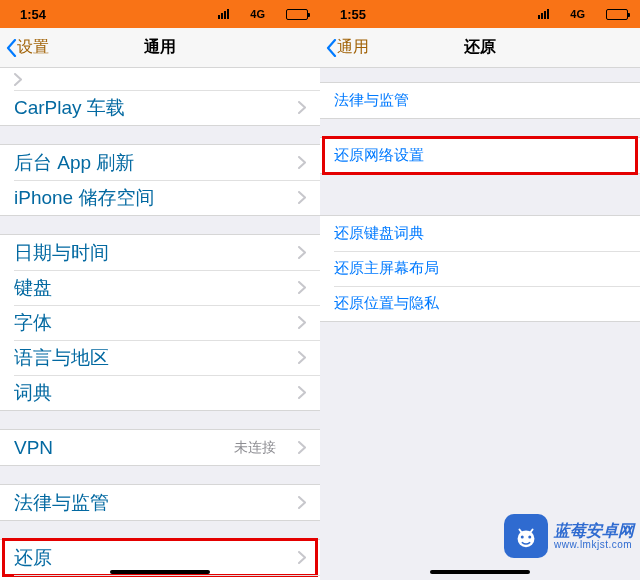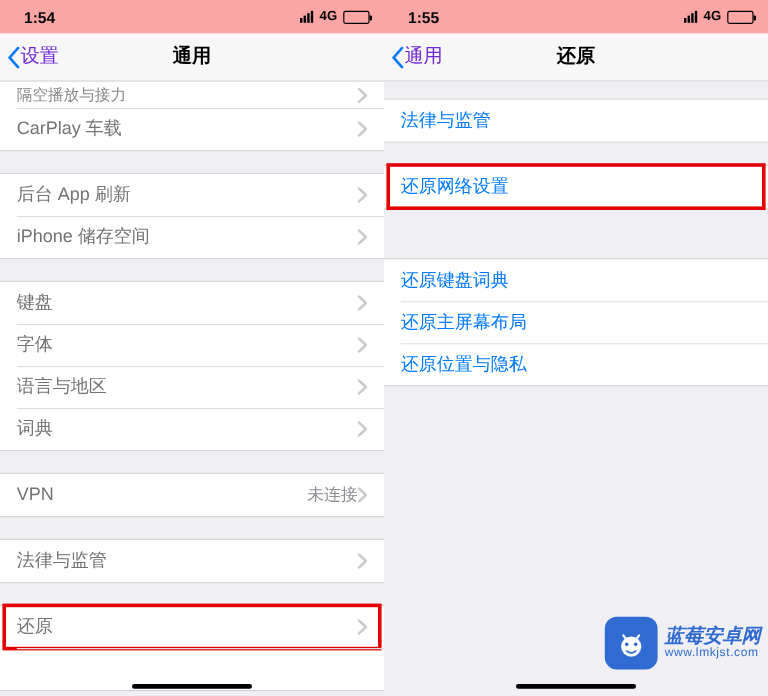--- a/index.html
+++ b/index.html
@@ -1,40 +1,40 @@
 <!DOCTYPE html>
 <html><head>
 <meta charset="utf-8">
 <style>
   * { box-sizing: border-box; margin: 0; padding: 0; }
   html, body { width: 640px; height: 580px; font-family: -apple-system, "Helvetica Neue", Arial, sans-serif; background: #fff; overflow: hidden; }
   .container { display: flex; width: 640px; height: 580px; position: relative; }
   .phone { width: 320px; height: 580px; background: #efeff4; position: relative; overflow: hidden; }
-  .status-bar { display: flex; align-items: center; justify-content: space-between; height: 28px; padding: 0 12px 0 20px; background: #fca5a5; font-size: 13px; font-weight: 600; }
+  .status-bar { display: flex; align-items: center; justify-content: space-between; height: 28px; padding: 0 12px 0 20px; background: #f97316; font-size: 13px; font-weight: 600; }
   .status-left { display: flex; align-items: center; }
-  .status-right { display: flex; align-items: center; gap: 3px; }
+  .status-right { display: flex; align-items: center; gap: 19px; }
   .signal { display: inline-flex; align-items: flex-end; gap: 1px; margin-right: 2px; }
   .signal span { width: 2px; background: #000; display: inline-block; }
   .signal span:nth-child(1){height:4px}.signal span:nth-child(2){height:6px}.signal span:nth-child(3){height:8px}.signal span:nth-child(4){height:10px}
   .net { font-size: 11px; font-weight: 600; margin-right: 2px; }
   .battery { width: 22px; height: 11px; border: 1px solid #000; border-radius: 2px; position: relative; }
   .battery::after { content:""; position:absolute; right:-3px; top:3px; width:2px; height:4px; background:#000; border-radius:0 1px 1px 0; }
   .battery-fill { height: 100%; background: #ffcc00; border-radius:1px; }
   .nav-bar { height: 40px; background: #f7f7f7; border-bottom: 1px solid #d6d6d6; display: flex; align-items: center; position: relative; }
-  .back { display: flex; align-items: center; color: #6d28d9; font-size: 16px; padding-left: 6px; cursor: pointer; }
+  .back { display: flex; align-items: center; color: #a16207; font-size: 16px; padding-left: 6px; cursor: pointer; }
   .back-chevron { width: 11px; height: 18px; }
   .nav-title { position: absolute; left:0; right:0; text-align:center; font-size: 16px; font-weight: 600; pointer-events:none; }
   .content { background: #efeff4; }
   .group { background: #fff; border-top: 1px solid #d6d6d6; border-bottom: 1px solid #d6d6d6; margin-bottom: 18px; }
   .group.first { margin-top: 0; border-top: none; }
   .row { display: flex; align-items: center; min-height: 35px; padding: 0 14px; position: relative; cursor: pointer; }
   .row + .row::before { content:""; position:absolute; left:14px; right:0; top:0; height:1px; background:#e0e0e0; }
-  .row-label { flex:1; font-size: 15px; color:#737373; }
+  .row-label { flex:1; font-size: 19px; color:#0369a1; }
   .row-label.blue { color:#007aff; font-size: 15px; }
-  .row-value { color:#8e8e93; font-size: 14px; margin-right: 0; }
+  .row-value { color:#8e8e93; font-size: 14px; margin-right: 22px; }
   .disclosure { width: 8px; height: 13px; }
   .highlight { position: relative; }
   .highlight::after { content:""; position:absolute; inset:-2px 2px -2px 2px; border: 3px solid #e40000; pointer-events:none; }
   .home-indicator { position:absolute; bottom: 6px; left: 50%; transform: translateX(-50%); width: 100px; height: 4px; background:#000; border-radius:2px; }
   .footer { position: absolute; right: 6px; bottom: 22px; display:flex; align-items:center; gap:6px; }
   .footer-logo { width: 44px; height: 44px; background:#2f6bd0; border-radius: 10px; display:flex; align-items:center; justify-content:center; position: relative; }
   .footer-logo svg { width: 30px; height: 30px; }
   .footer-text { display:flex; flex-direction:column; line-height:1.1; }
   .footer-cn { font-size: 16px; font-weight:700; color:#2f6bd0; font-style: italic; }
   .footer-url { font-size: 10px; color:#2f6bd0; letter-spacing:0.5px; }
@@ -67,21 +67,20 @@
         <svg class="back-chevron" viewBox="0 0 11 18">
             <path d="M9 1 L2 9 L9 17" stroke="#007aff" stroke-width="2.2" fill="none" stroke-linecap="round" stroke-linejoin="round"></path>
           </svg>
         <span>设置</span>
       </div>
       <div class="nav-title">通用</div>
     </div>
     <div class="content">
       <div class="group first partial-top">
         <div class="row">
-          <span class="row-label">隔空播放与接力</span>
           <svg class="disclosure" viewBox="0 0 8 13">
               <path d="M1 1 L7 6.5 L1 12" stroke="#c7c7cc" stroke-width="2" fill="none" stroke-linecap="round"></path>
             </svg>
         </div>
         <div class="row">
           <span class="row-label">CarPlay 车载</span>
           <svg class="disclosure" viewBox="0 0 8 13">
               <path d="M1 1 L7 6.5 L1 12" stroke="#c7c7cc" stroke-width="2" fill="none" stroke-linecap="round"></path>
             </svg>
         </div>
@@ -96,20 +95,26 @@
         </div>
         <div class="row">
           <span class="row-label">iPhone 储存空间</span>
           <svg class="disclosure" viewBox="0 0 8 13">
               <path d="M1 1 L7 6.5 L1 12" stroke="#c7c7cc" stroke-width="2" fill="none" stroke-linecap="round"></path>
             </svg>
         </div>
       </div>
 
       <div class="group">
+        <div class="row">
+          <span class="row-label">日期与时间</span>
+          <svg class="disclosure" viewBox="0 0 8 13">
+              <path d="M1 1 L7 6.5 L1 12" stroke="#c7c7cc" stroke-width="2" fill="none" stroke-linecap="round"></path>
+            </svg>
+        </div>
         <div class="row">
           <span class="row-label">键盘</span>
           <svg class="disclosure" viewBox="0 0 8 13">
               <path d="M1 1 L7 6.5 L1 12" stroke="#c7c7cc" stroke-width="2" fill="none" stroke-linecap="round"></path>
             </svg>
         </div>
         <div class="row">
           <span class="row-label">字体</span>
           <svg class="disclosure" viewBox="0 0 8 13">
               <path d="M1 1 L7 6.5 L1 12" stroke="#c7c7cc" stroke-width="2" fill="none" stroke-linecap="round"></path>

